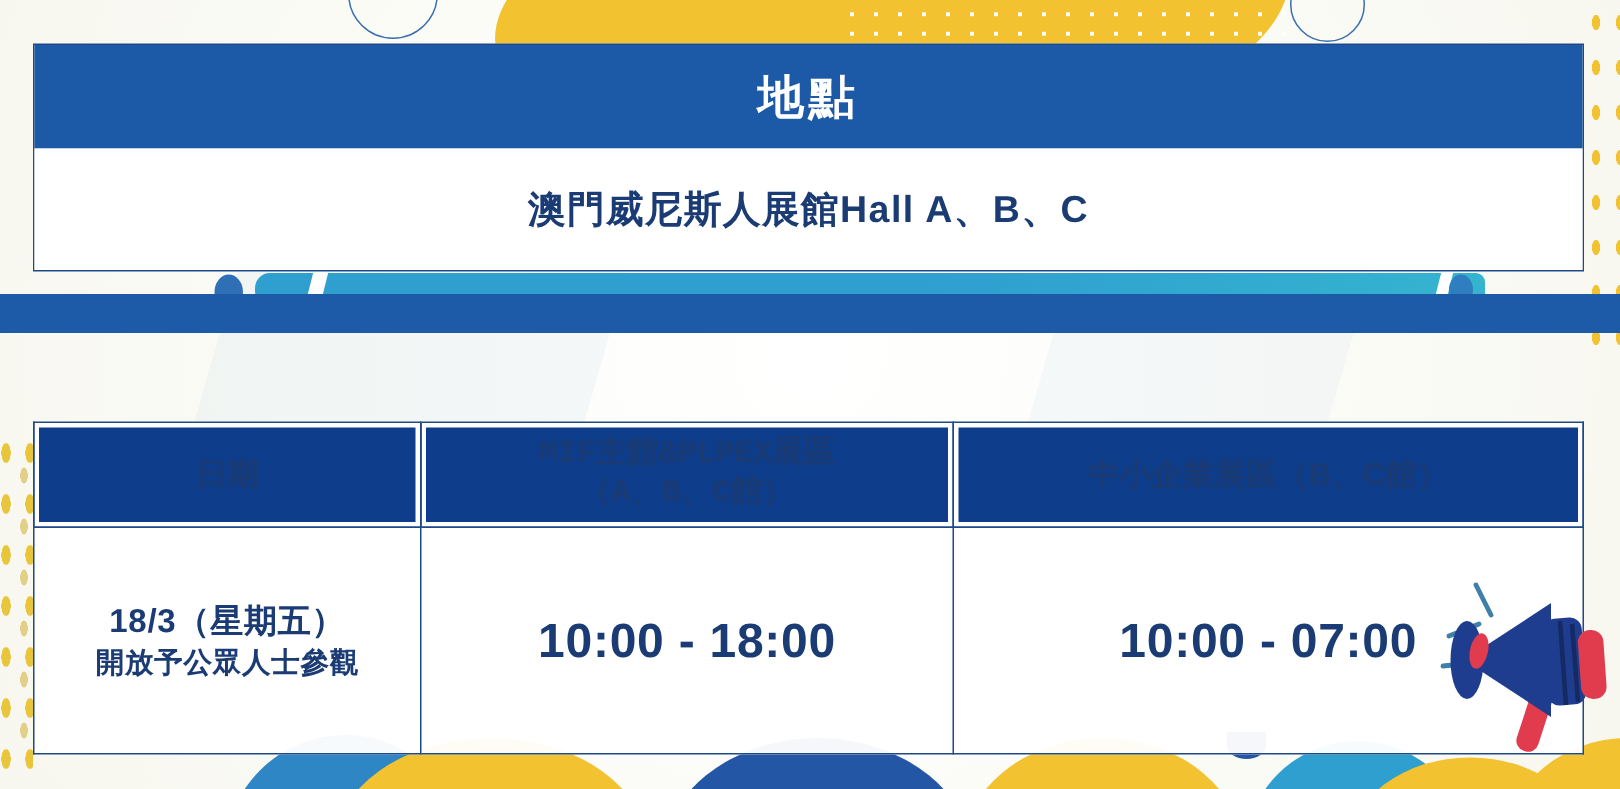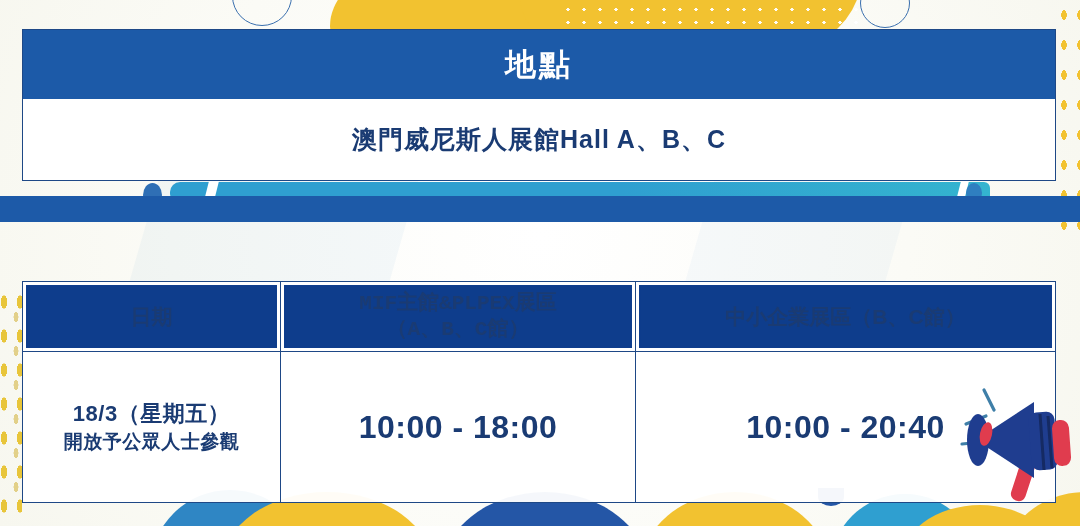--- a/index.html
+++ b/index.html
@@ -256,21 +256,21 @@
         <td class="col-sme">中小企業展區（B、C館）</td>
       </tr>
     </thead>
     <tbody>
       <tr>
         <td>
           <div class="date-line1">18/3（星期五）</div>
           <div class="date-line2">開放予公眾人士參觀</div>
         </td>
         <td class="time-val">10:00 - 18:00</td>
-        <td class="time-val">10:00 - 20:40</td>
+        <td class="time-val">10:00 - 07:00</td>
       </tr>
     </tbody>
   </table>
 
   <svg class="deco" id="megaphone" viewBox="0 0 120 135">
 
     <g stroke="#3f7fa8" stroke-width="3.2" stroke-linecap="round">
       <line x1="6" y1="52" x2="26" y2="44"></line>
       <line x1="2" y1="72" x2="22" y2="70"></line>
       <line x1="24" y1="18" x2="34" y2="38"></line>

